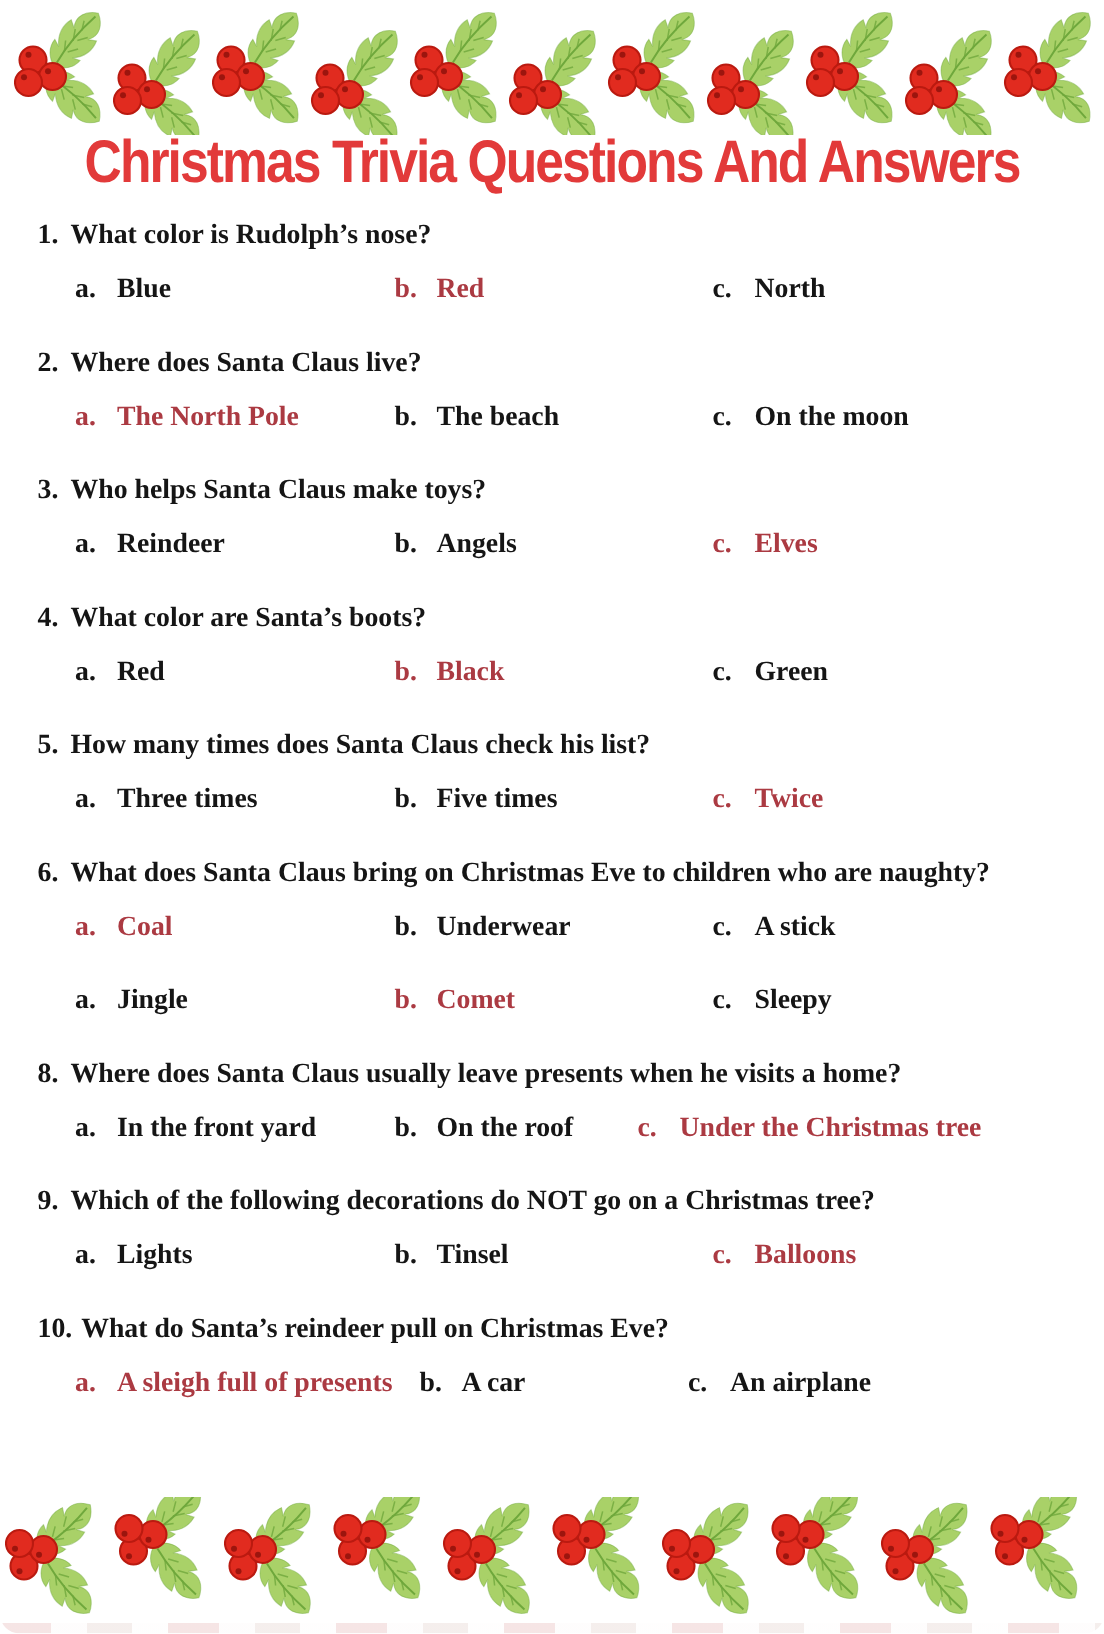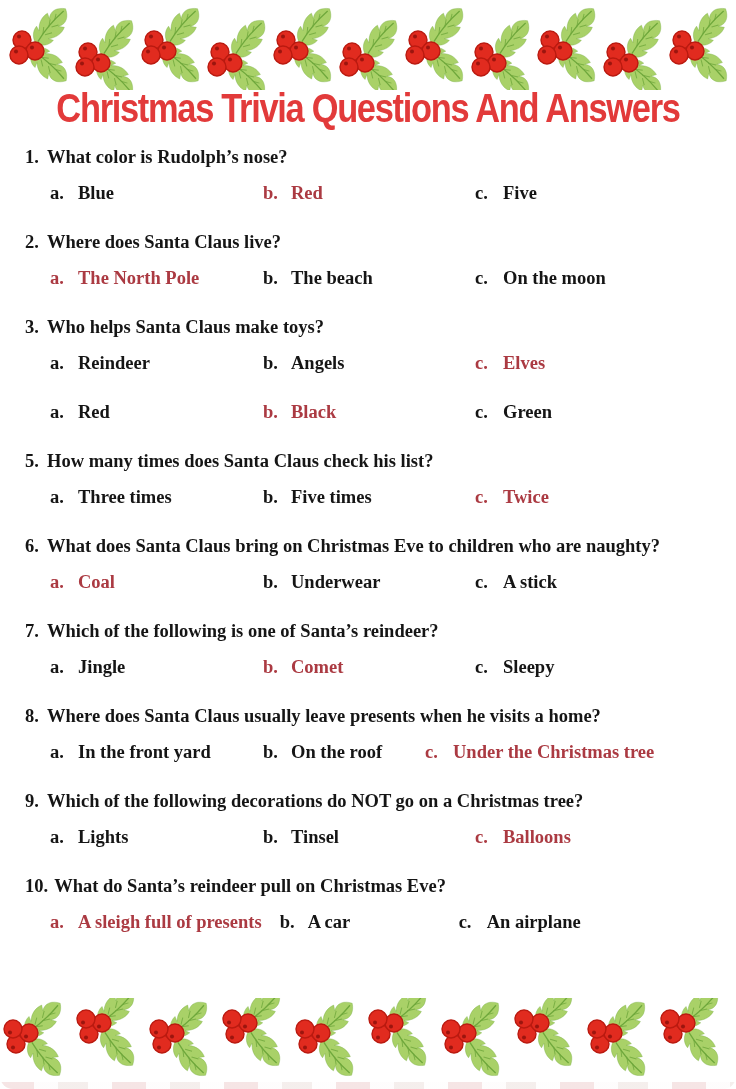--- a/index.html
+++ b/index.html
@@ -97,21 +97,21 @@
         <div class="opt opt-a">
           <span class="letter">a.</span>
             <span class="otext">Blue</span>
         </div>
         <div class="opt opt-b correct">
           <span class="letter">b.</span>
             <span class="otext">Red</span>
         </div>
         <div class="opt opt-c">
           <span class="letter">c.</span>
-            <span class="otext">Five</span>
+            <span class="otext">North</span>
         </div>
       </div>
     </div>
 
     <div class="qblock">
       <div class="question">
         <span class="qnum">2.</span><span class="qtext">Where does Santa Claus live?</span>
       </div>
       <div class="options">
         <div class="opt opt-a correct">
@@ -143,20 +143,23 @@
             <span class="otext">Angels</span>
         </div>
         <div class="opt opt-c correct">
           <span class="letter">c.</span>
             <span class="otext">Elves</span>
         </div>
       </div>
     </div>
 
     <div class="qblock">
+      <div class="question">
+        <span class="qnum">4.</span><span class="qtext">What color are Santa’s boots?</span>
+      </div>
       <div class="options">
         <div class="opt opt-a">
           <span class="letter">a.</span>
             <span class="otext">Red</span>
         </div>
         <div class="opt opt-b correct">
           <span class="letter">b.</span>
             <span class="otext">Black</span>
         </div>
         <div class="opt opt-c">
@@ -200,23 +203,20 @@
             <span class="otext">Underwear</span>
         </div>
         <div class="opt opt-c">
           <span class="letter">c.</span>
             <span class="otext">A stick</span>
         </div>
       </div>
     </div>
 
     <div class="qblock">
-      <div class="question">
-        <span class="qnum">7.</span><span class="qtext">Which of the following is one of Santa’s reindeer?</span>
-      </div>
       <div class="options">
         <div class="opt opt-a">
           <span class="letter">a.</span>
             <span class="otext">Jingle</span>
         </div>
         <div class="opt opt-b correct">
           <span class="letter">b.</span>
             <span class="otext">Comet</span>
         </div>
         <div class="opt opt-c">

